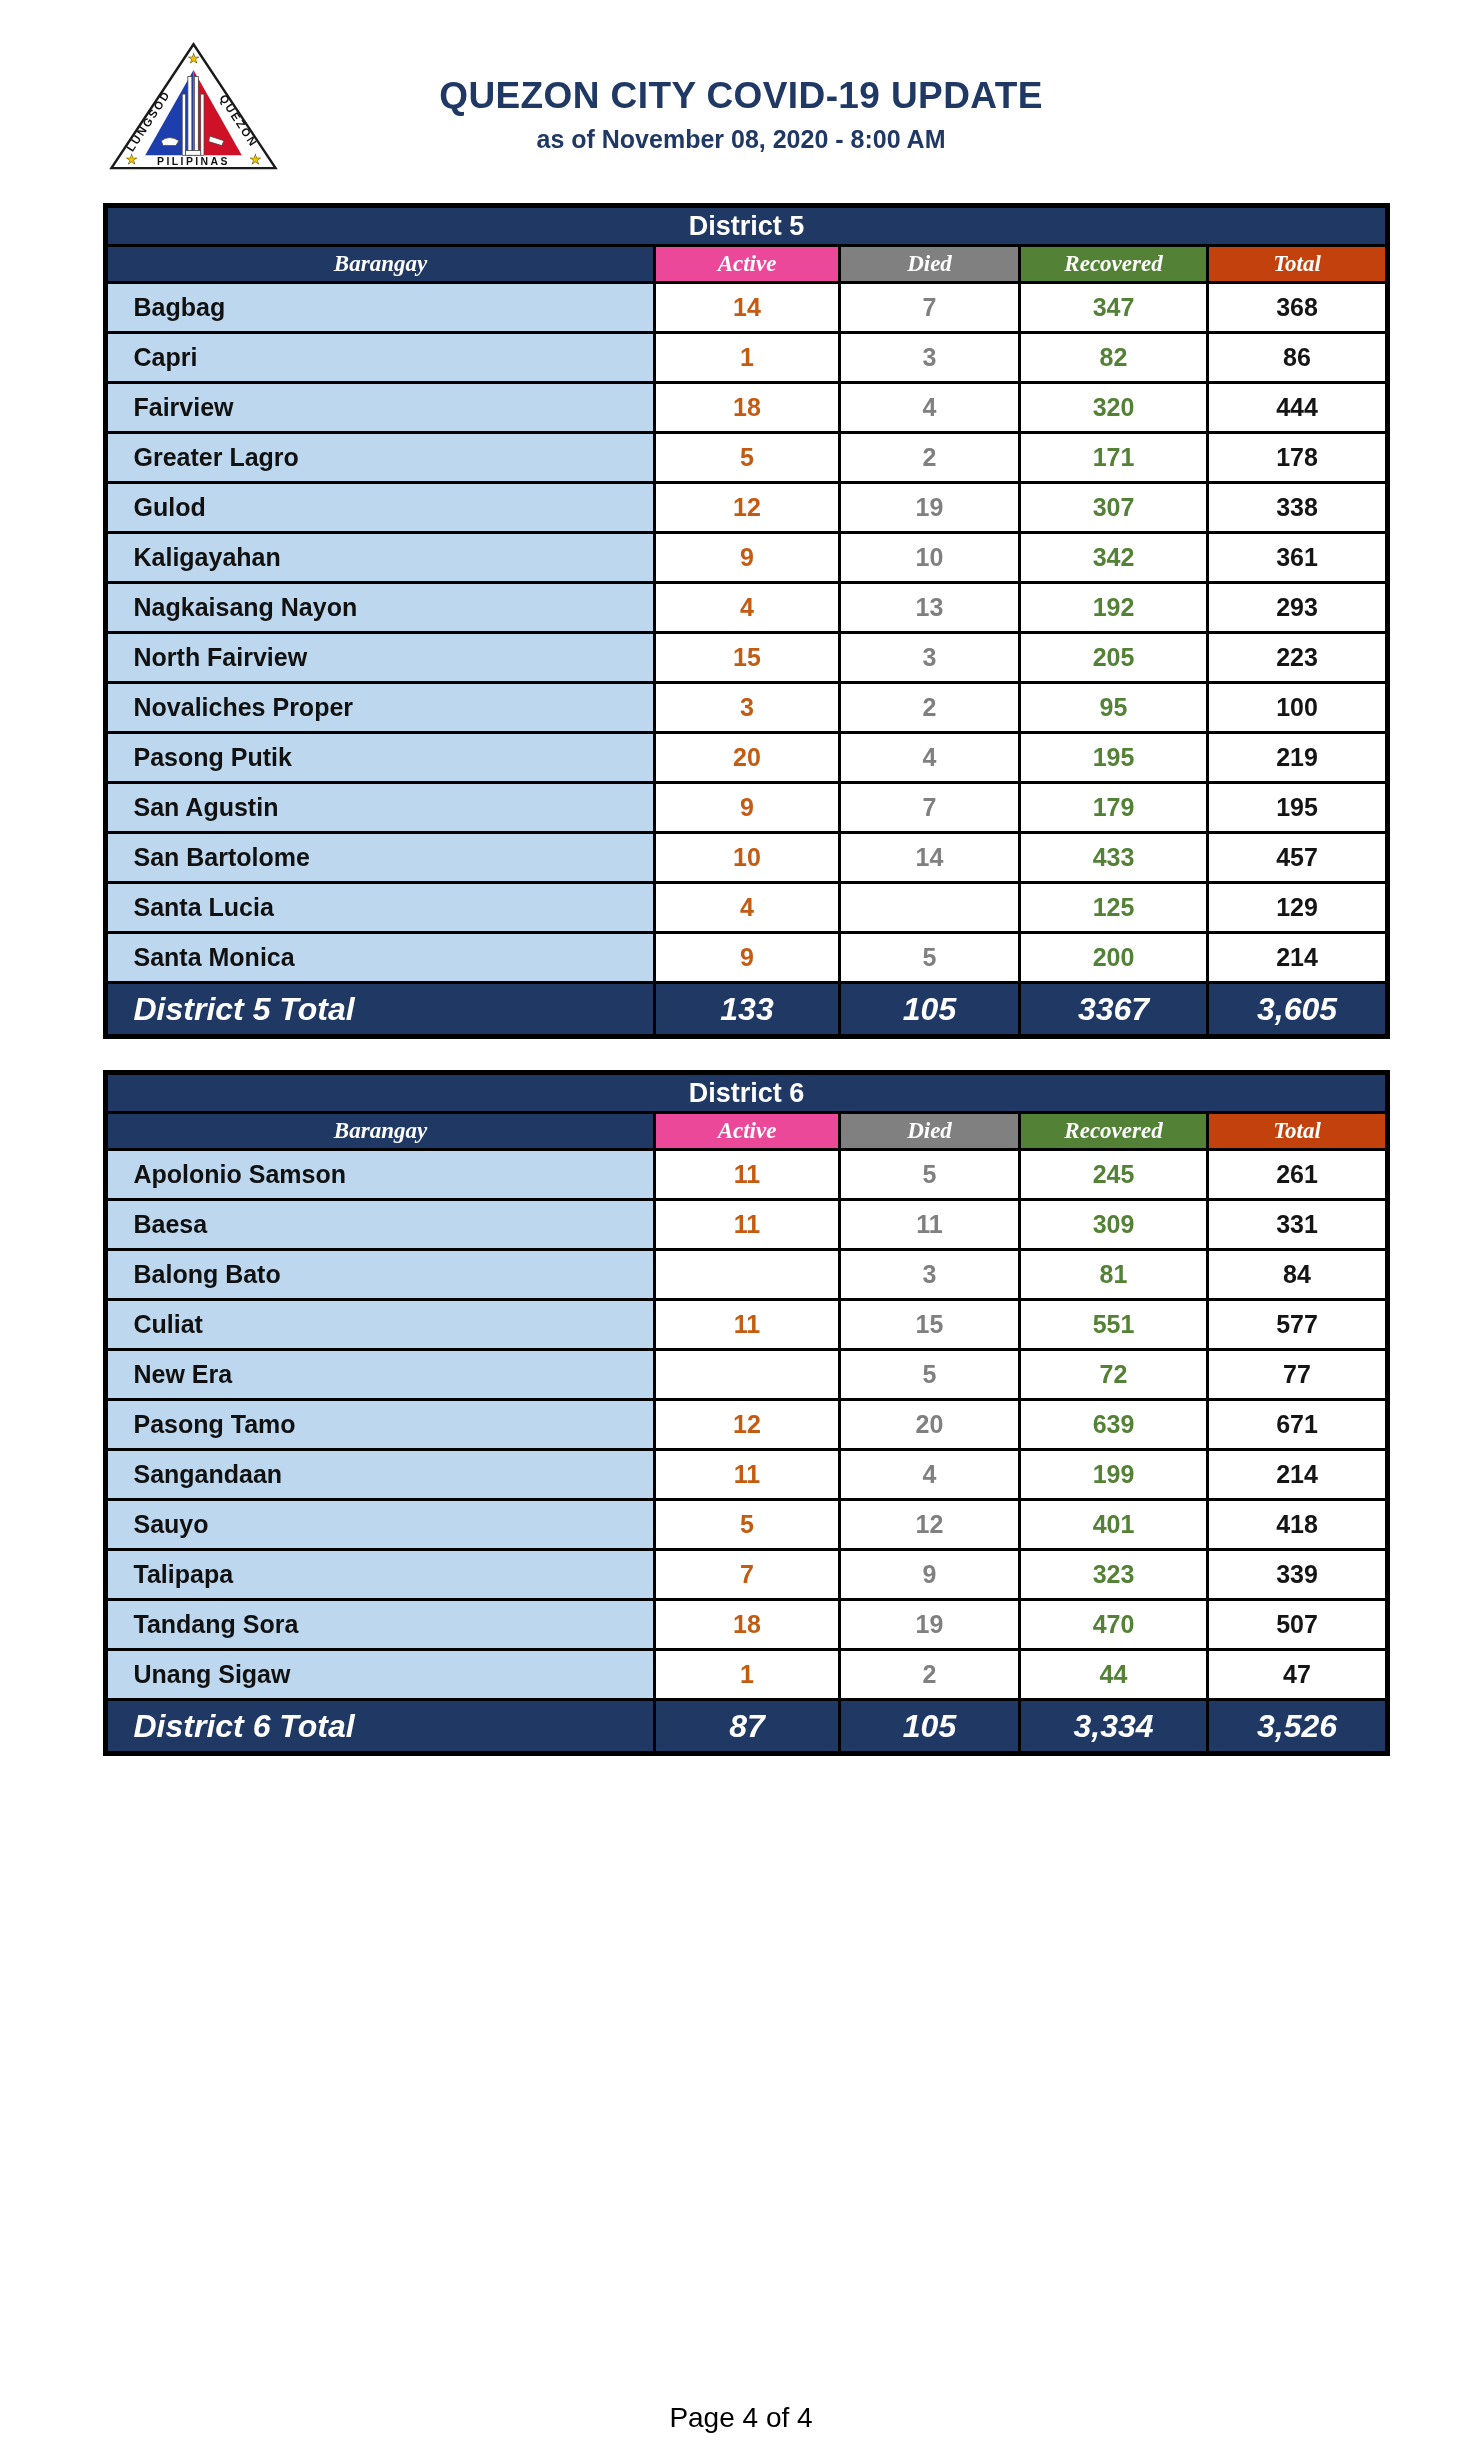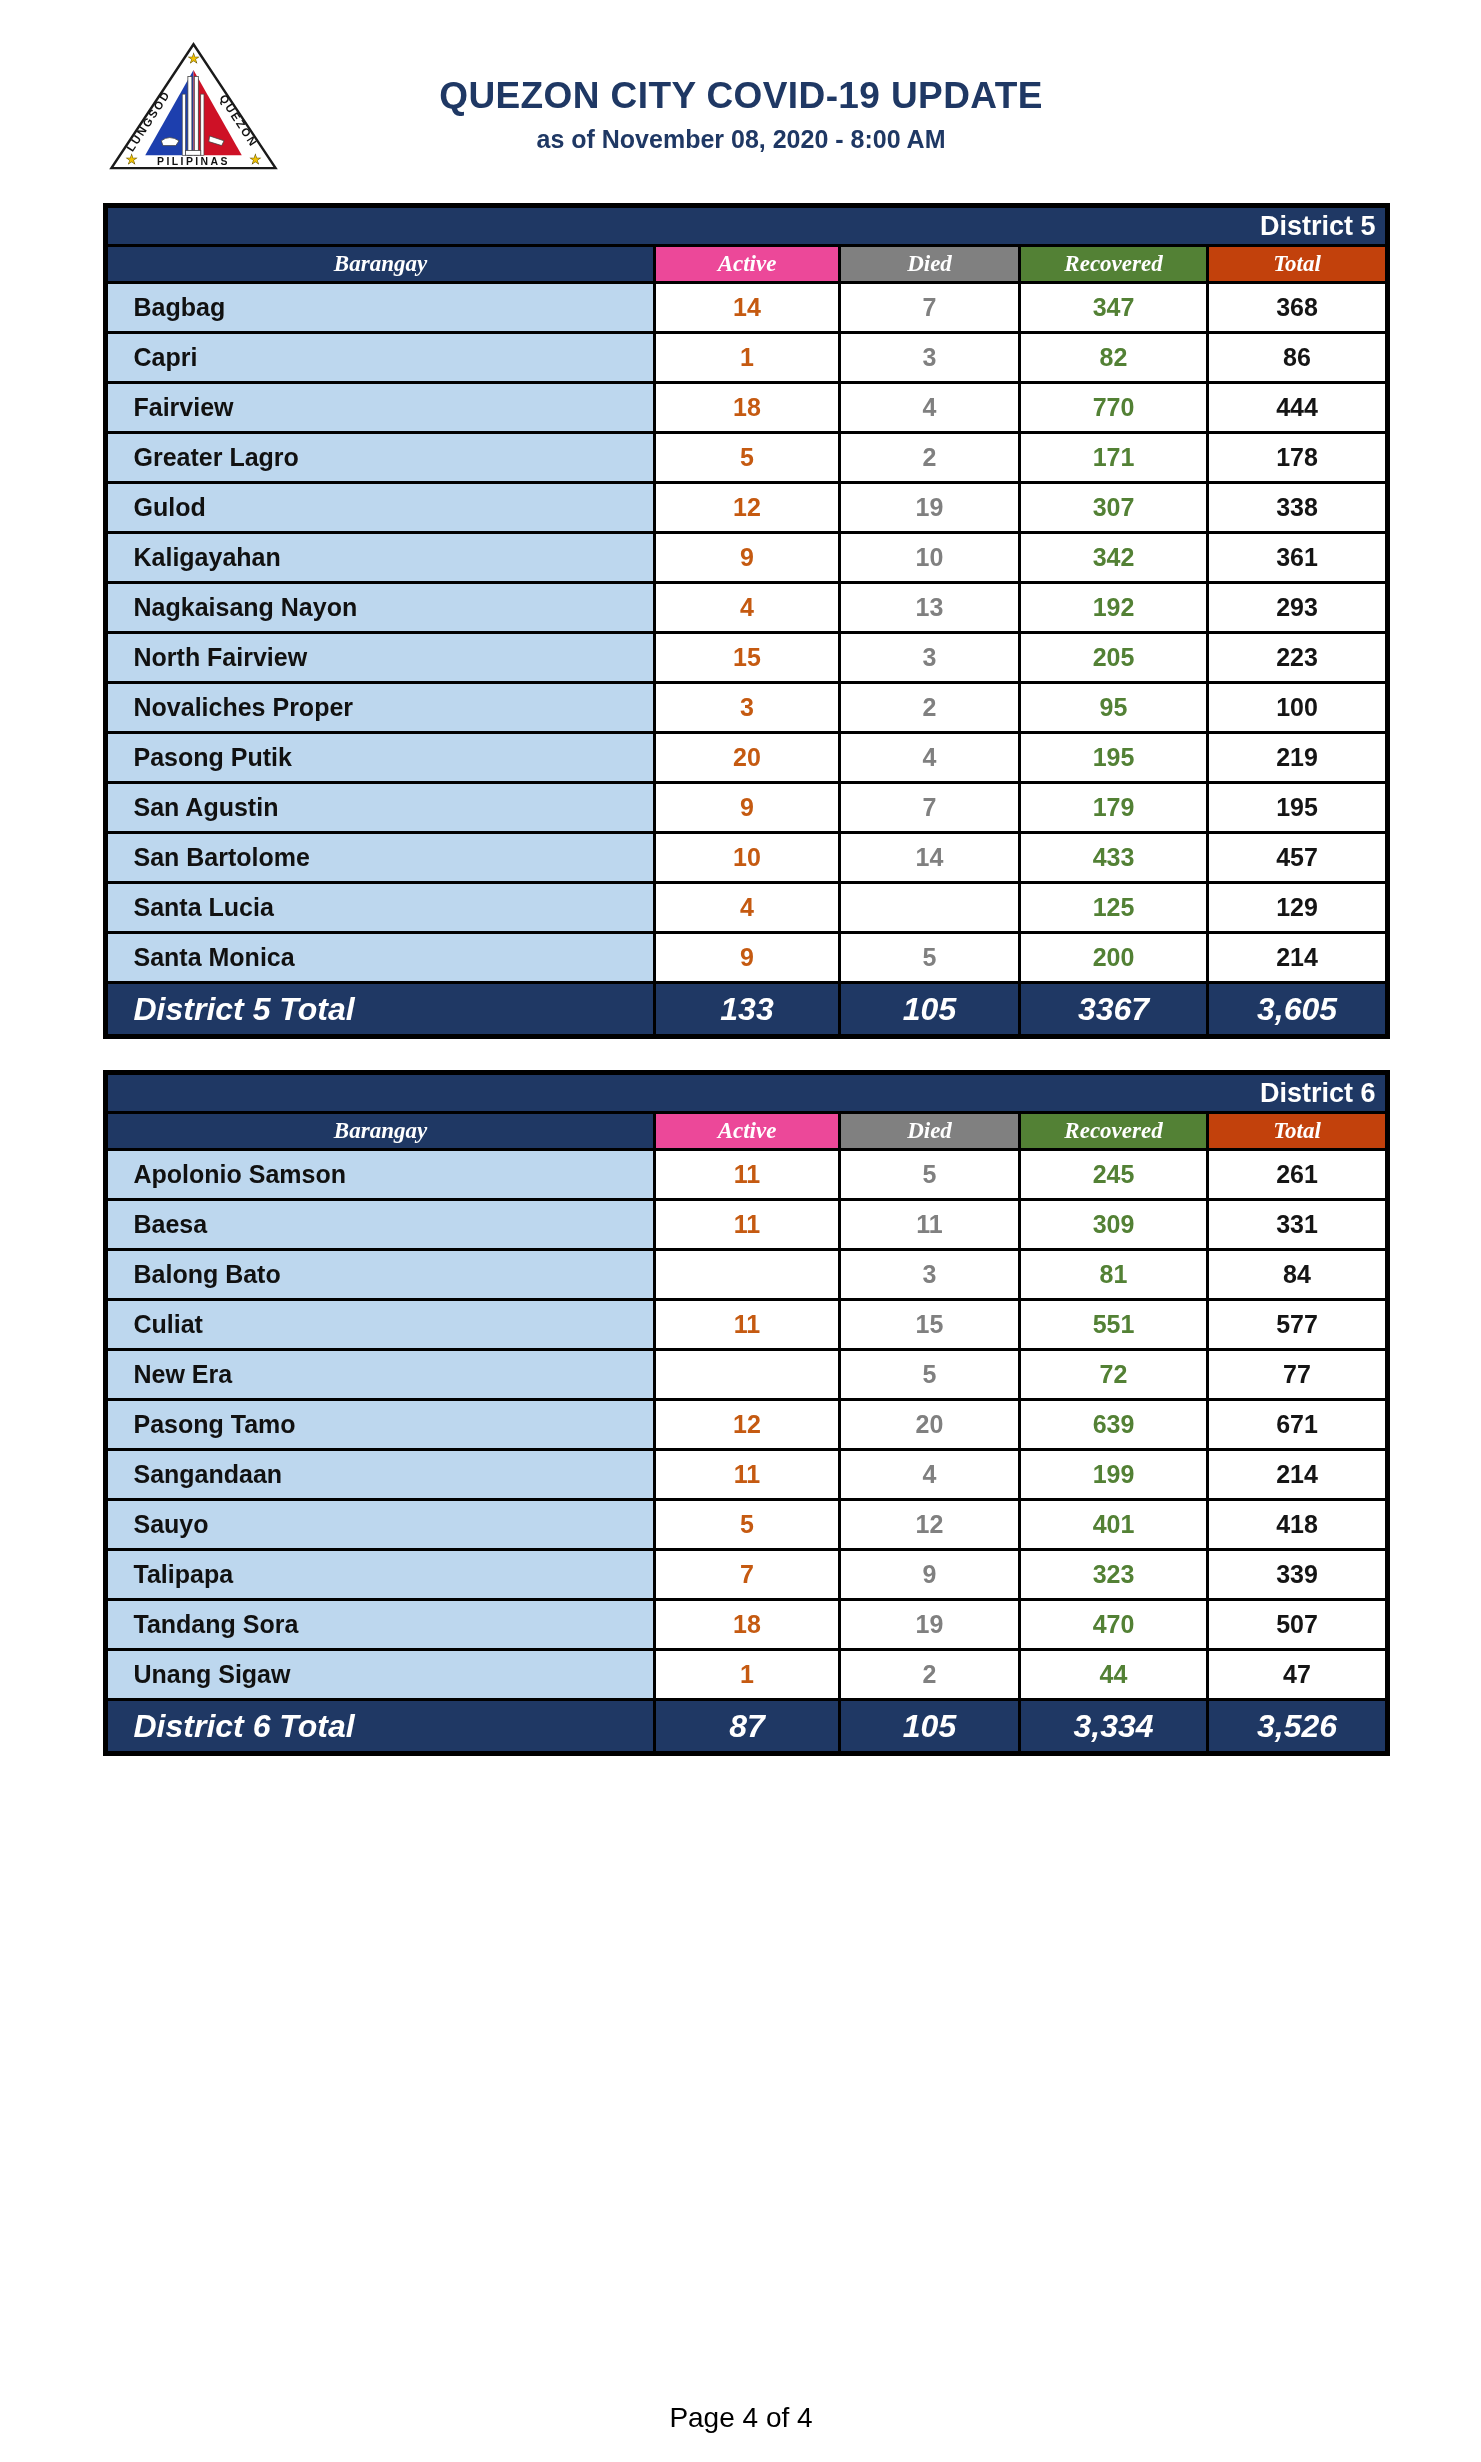--- a/index.html
+++ b/index.html
@@ -17,21 +17,21 @@
   table.covid {
     position:absolute; left:103px; width:1281px;
     border-collapse:collapse; table-layout:fixed;
     border:5.6px solid #000;
   }
   #table-d5 { top:203px; }
   #table-d6 { top:1070px; }
   table.covid td, table.covid th { border:3.2px solid #000; overflow:hidden; white-space:nowrap; }
   tr.district-bar td {
     height:40px; background:#1F3864; color:#fff; font-weight:bold;
-    font-size:27px; text-align:right; padding:1.6px 9.6px;
+    font-size:27px; text-align:center; padding:1.6px 9.6px;
   }
   tr.col-head th {
     height:37px; color:#fff; font-weight:bold; font-style:italic;
     font-size:23px; text-align:center;font-family:Liberation Serif, serif;
   }
   th.h-barangay  { background:#1F3864; }
   th.h-active    { background:#ec4899; }
   th.h-died      { background:#808080; }
   th.h-recovered { background:#538135; }
   th.h-total     { background:#c2410c; }
@@ -120,21 +120,21 @@
           <td class="c-name">Capri</td>
           <td class="c-active">1</td>
           <td class="c-died">3</td>
           <td class="c-recovered">82</td>
           <td class="c-total">86</td>
         </tr>
         <tr>
           <td class="c-name">Fairview</td>
           <td class="c-active">18</td>
           <td class="c-died">4</td>
-          <td class="c-recovered">770</td>
+          <td class="c-recovered">320</td>
           <td class="c-total">444</td>
         </tr>
         <tr>
           <td class="c-name">Greater Lagro</td>
           <td class="c-active">5</td>
           <td class="c-died">2</td>
           <td class="c-recovered">171</td>
           <td class="c-total">178</td>
         </tr>
         <tr>

